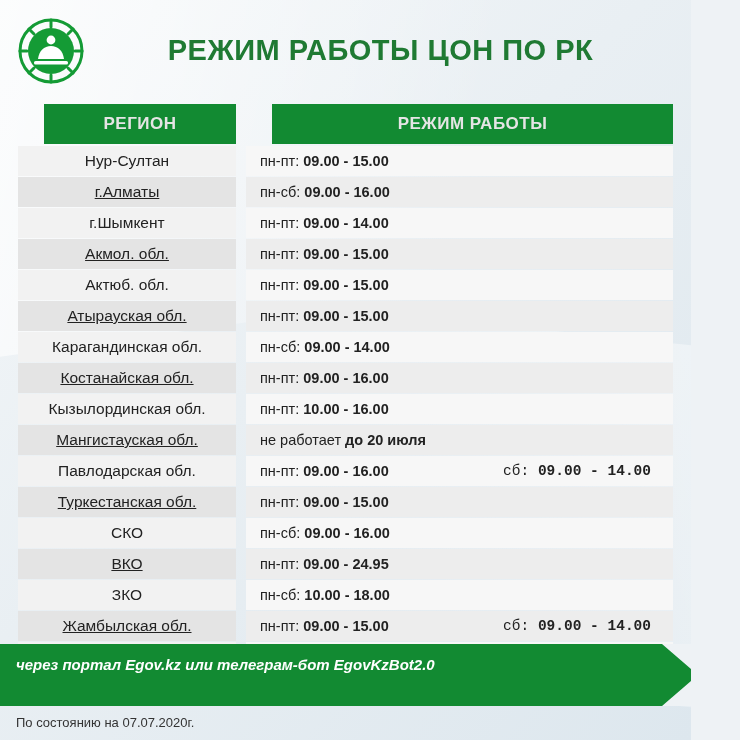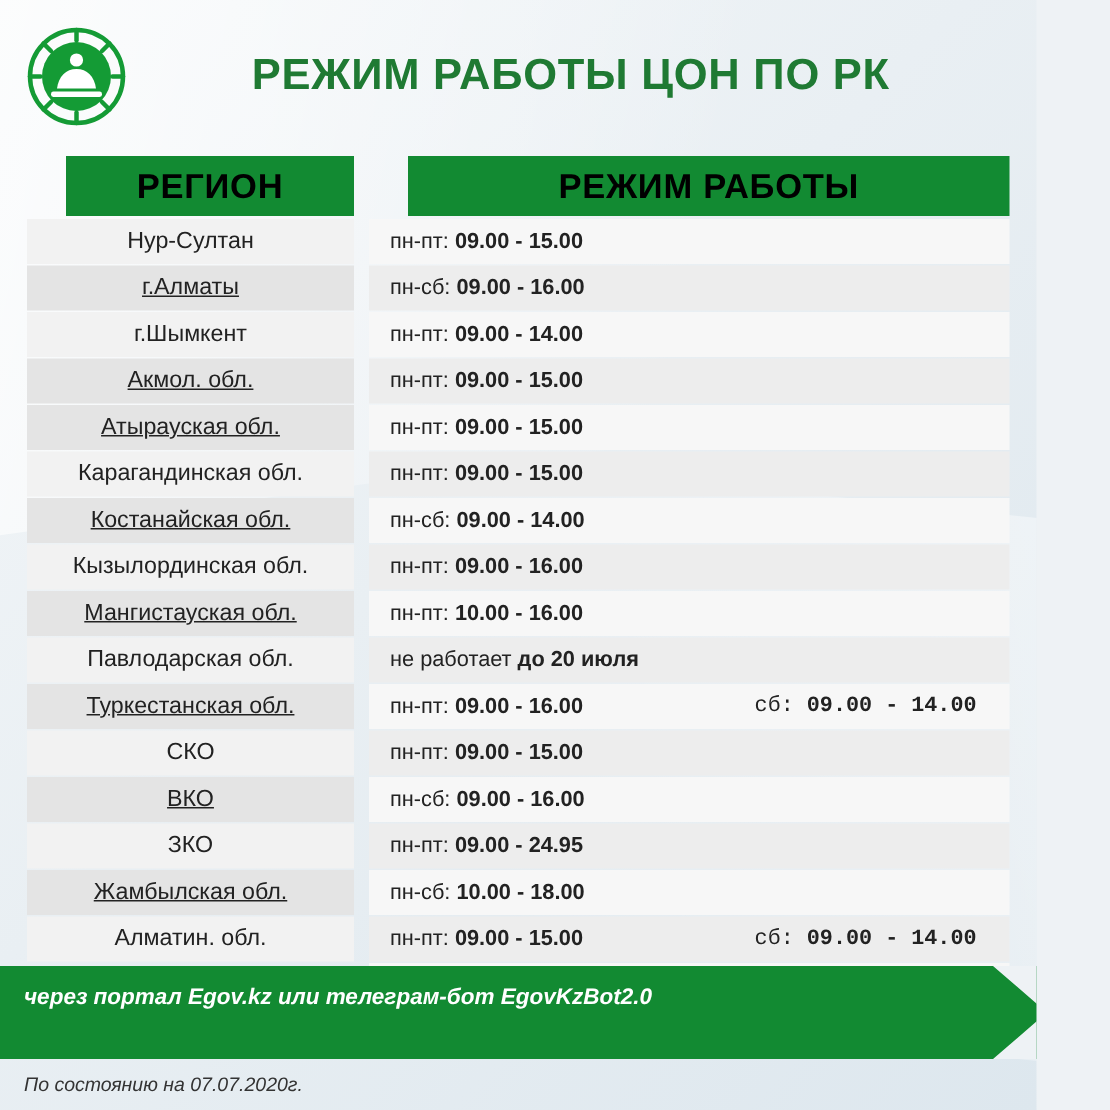--- a/index.html
+++ b/index.html
@@ -77,22 +77,22 @@
   }
   .col-region {
     width: 218px;
     flex: 0 0 218px;
   }
   .col-hours {
     flex: 1 1 auto;
   }
   .head-cell {
     background: #128a32;
-    color: #000000;
-    font-size: 23px;
+    color: #e5e5e5;
+    font-size: 17px;
     font-weight: bold;
     text-align: center;
     letter-spacing: 0.5px;
     text-transform: uppercase;
     height: 40px;
     line-height: 40px;
     margin-bottom: 2px;
     margin-left: 26px;
   }
   .region-cell {
@@ -157,21 +157,20 @@
     font-size: 15px;
     font-style: italic;
     font-weight: bold;
     line-height: 21px;
   }
   .footnote {
     position: absolute;
     left: 16px;
     bottom: 10px;
     font-size: 13px;
-    font-style: italic;
     color: #333;
     z-index: 3;
   }
 </style>
 </head>
 <body>
 
 <div class="page">
 
   <div class="header">
@@ -200,20 +199,21 @@
   </div>
 
   <div class="table-wrap">
     <div class="col-region">
       <div class="head-cell">Регион</div>
       <div id="region-rows">
           <div class="region-cell row-odd">Нур-Султан</div>
           <div class="region-cell row-even">г.Алматы</div>
           <div class="region-cell row-odd">г.Шымкент</div>
           <div class="region-cell row-even">Акмол. обл.</div>
+          <div class="region-cell row-odd">Актюб. обл.</div>
           <div class="region-cell row-even">Атырауская обл.</div>
           <div class="region-cell row-odd">Карагандинская обл.</div>
           <div class="region-cell row-even">Костанайская обл.</div>
           <div class="region-cell row-odd">Кызылординская обл.</div>
           <div class="region-cell row-even">Мангистауская обл.</div>
           <div class="region-cell row-odd">Павлодарская обл.</div>
           <div class="region-cell row-even">Туркестанская обл.</div>
           <div class="region-cell row-odd">СКО</div>
           <div class="region-cell row-even">ВКО</div>
           <div class="region-cell row-odd">ЗКО</div>

